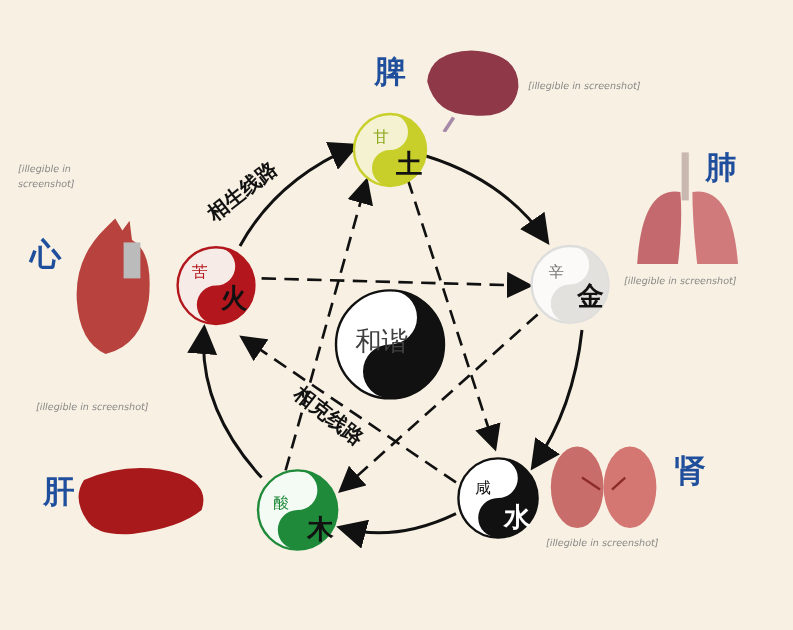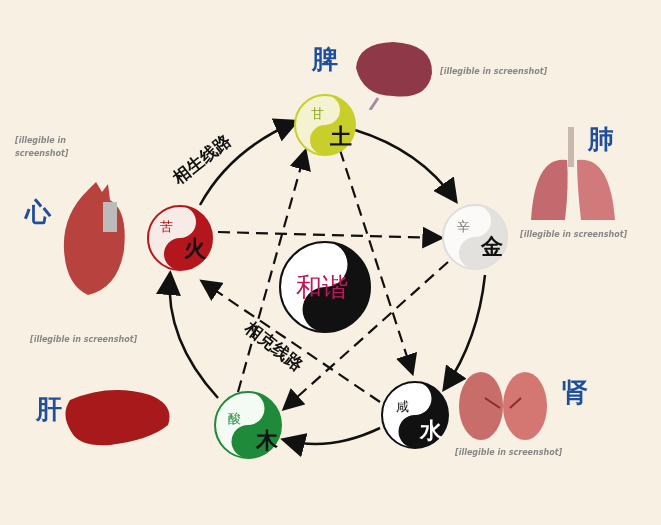--- a/index.html
+++ b/index.html
@@ -1,25 +1,25 @@
 <!DOCTYPE html>
 <html><head>
 <meta charset="utf-8">
 <style>
   html,body{margin:0;padding:0;}
   body{width:661px;height:525px;background:#f8f1e3;position:relative;overflow:hidden;font-family:"DejaVu Sans",sans-serif;}
   .abs{position:absolute;}
   svg.lines{position:absolute;left:0;top:0;}
   .organ-name{position:absolute;color:#1f4f9c;font-size:26px;font-family:"DejaVu Serif",serif;font-weight:bold;}
   .desc{position:absolute;font-size:8px;line-height:13px;color:#222;font-weight:bold;letter-spacing:1px;}
-  .desc.illegible{color:#888;font-style:italic;font-weight:bold;letter-spacing:0;}
+  .desc.illegible{color:#888;font-style:italic;font-weight:normal;letter-spacing:0;}
   .node-el{position:absolute;font-size:22px;font-family:"DejaVu Serif",serif;font-weight:bold;}
   .node-taste{position:absolute;font-size:13px;font-family:"DejaVu Serif",serif;}
   .route-label{position:absolute;font-size:17px;font-weight:bold;color:#111;font-family:"DejaVu Sans",sans-serif;white-space:nowrap;}
-  .center-text{position:absolute;font-size:26px;color:#be185d;font-family:"DejaVu Serif",serif;}
+  .center-text{position:absolute;font-size:22px;color:#404040;font-family:"DejaVu Serif",serif;}
 </style>
 </head>
 <body>
 
 <svg class="lines" width="661" height="525" viewBox="0 0 661 525">
   <defs>
     <marker id="ah" markerWidth="10" markerHeight="10" refX="8" refY="5" orient="auto">
       <path d="M0,0 L10,5 L0,10 z" fill="#111"></path>
     </marker>
   </defs>

